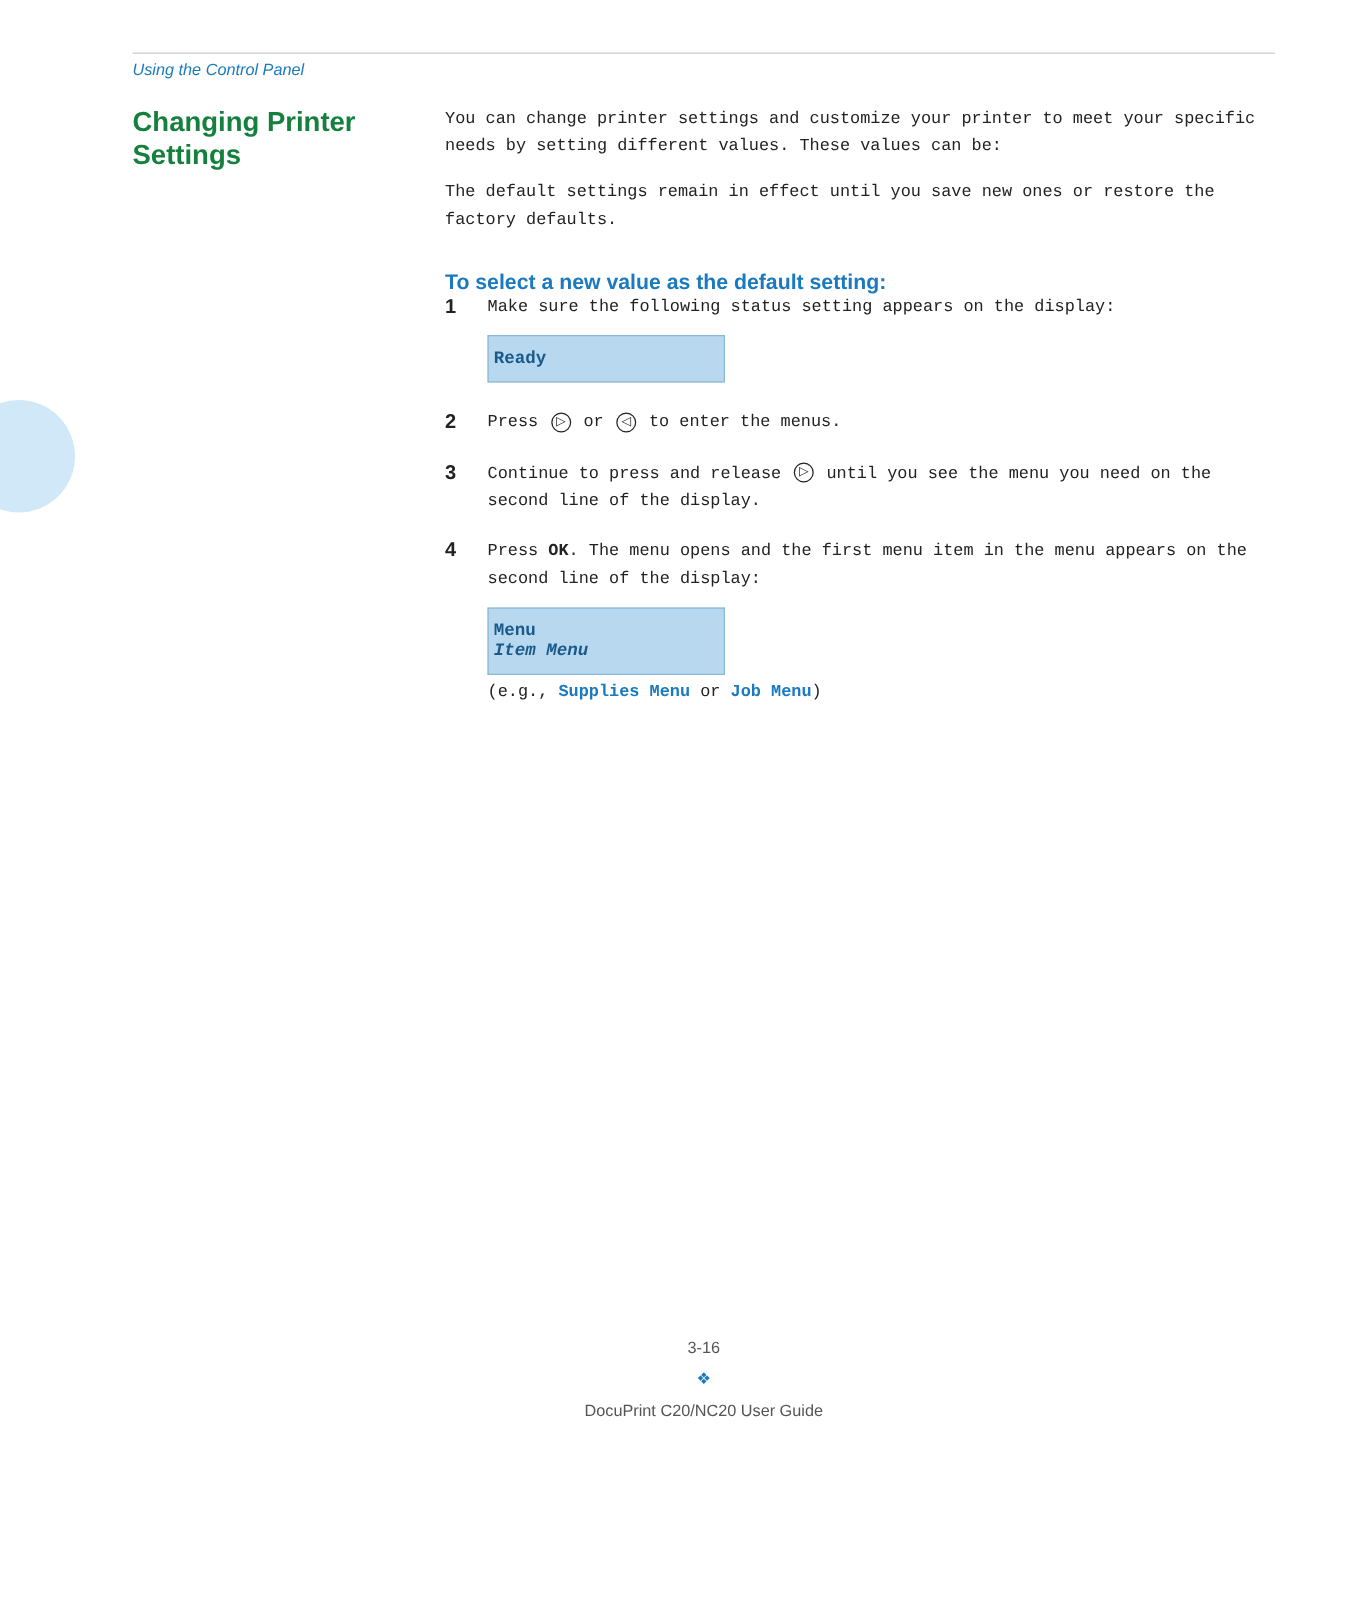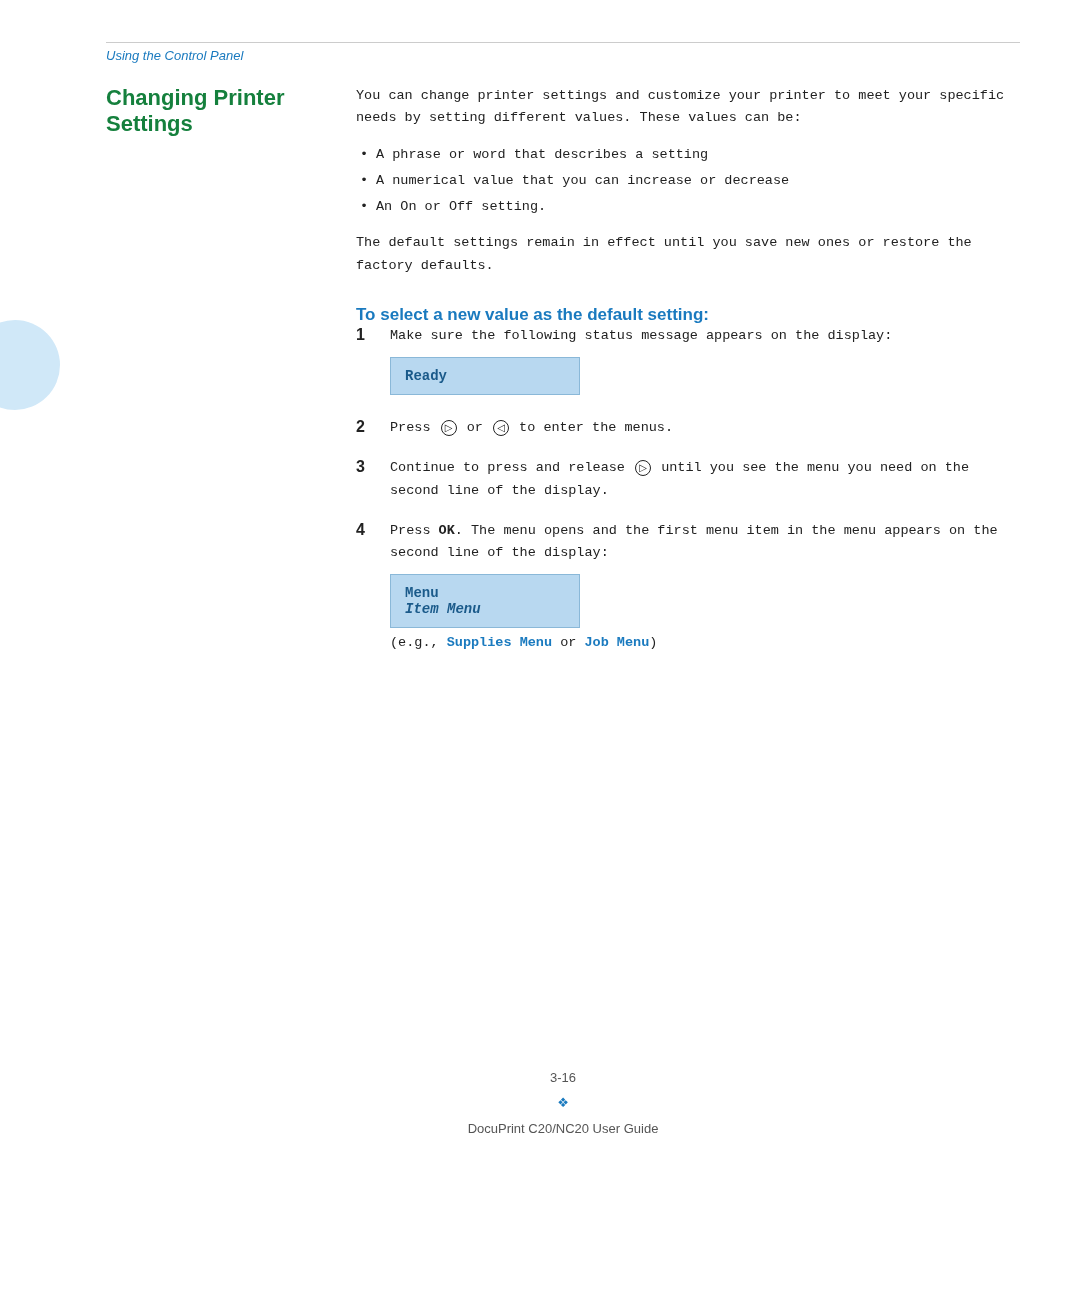--- a/index.html
+++ b/index.html
@@ -158,21 +158,21 @@
       font-size: 13.5px;
       line-height: 1.65;
       color: #222;
     }
 
     
     .display-box {
       background: #b8d8f0;
       border: 1px solid #8ab8d8;
       width: 190px;
-      padding: 10px 14px;
+      padding: 10px 4px;
       margin-top: 10px;
       margin-bottom: 4px;
     }
 
     .display-box .display-line {
       font-family: 'Courier New', Courier, monospace;
       font-size: 14px;
       font-weight: bold;
       color: #1a5a8a;
     }
@@ -261,37 +261,32 @@
       <div class="section-title-col">
         <div class="section-title">
           <span>Changing Printer</span><br>
           <span>Settings</span>
         </div>
       </div>
       <div class="section-body-col">
 
         <p class="intro-text">You can change printer settings and customize your printer to meet your specific needs by setting different values. These values can be:</p>
 
-        <ul class="bullet-list">
-          <li>A phrase or word that describes a setting</li>
-          <li>A numerical value that you can increase or decrease</li>
-          <li>An On or Off setting.</li>
-        </ul>
 
         <p class="default-text">The default settings remain in effect until you save new ones or restore the factory defaults.</p>
 
         <div class="sub-heading">To select a new value as the default setting:</div>
 
         <div class="steps-area">
 
           <div class="step-row">
             <div class="step-number">1</div>
             <div class="step-content">
               <div class="step-text">
-                <span>Make sure the following status message appears on the display:</span>
+                <span>Make sure the following status setting appears on the display:</span>
               </div>
               <div class="display-box">
                 <div class="display-line">Ready</div>
               </div>
             </div>
           </div>
 
           <div class="step-row">
             <div class="step-number">2</div>
             <div class="step-content">

